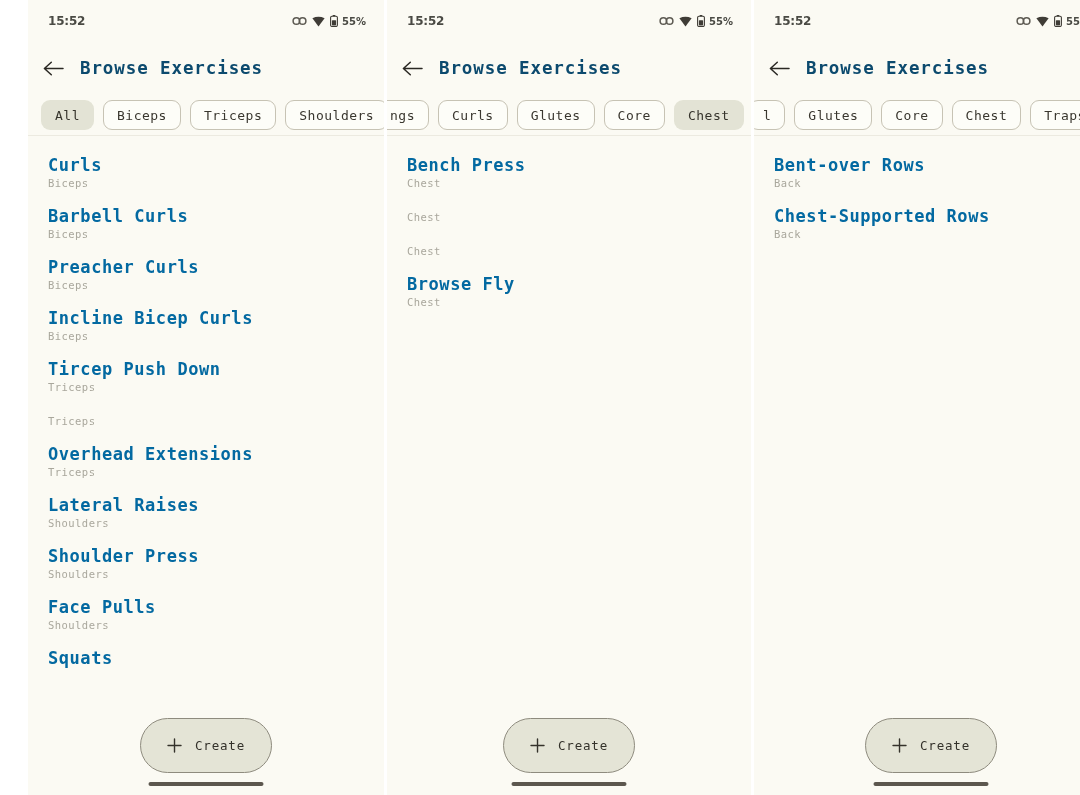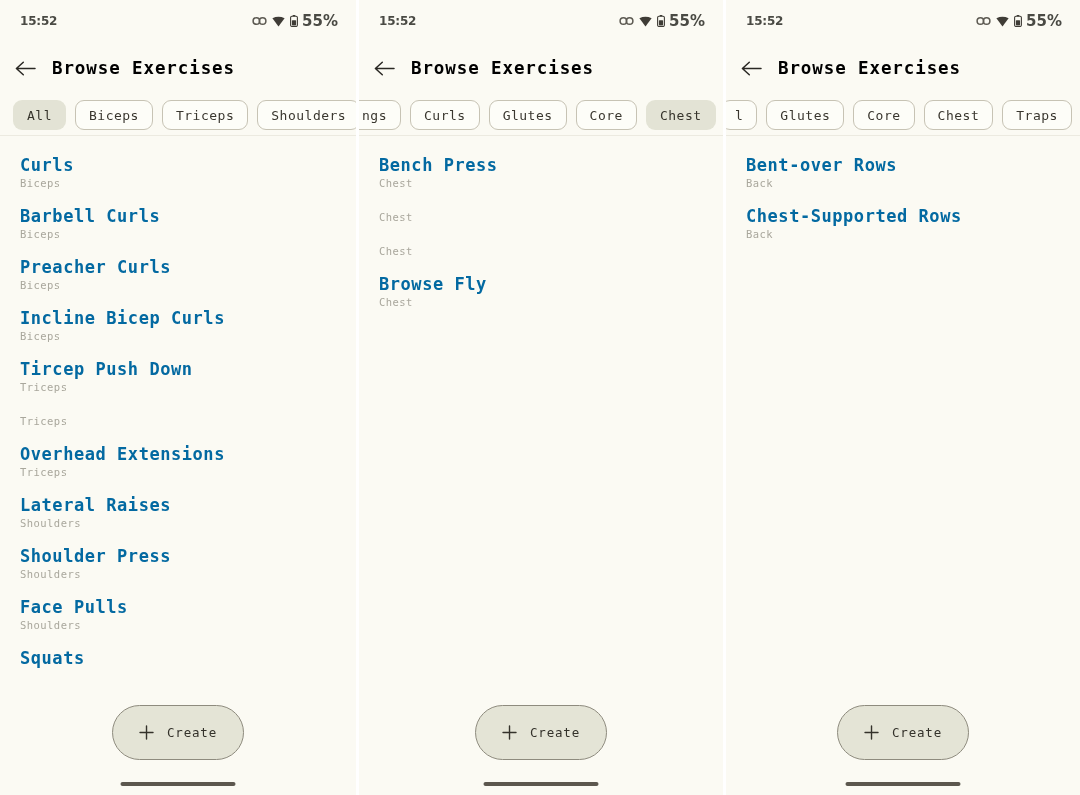--- a/index.html
+++ b/index.html
@@ -9,20 +9,21 @@
     height: 795px;
     background: #ffffff;
     font-family: "DejaVu Sans Mono", "Liberation Mono", monospace;
     overflow: hidden;
   }
 
   .screens {
     display: flex;
     width: 1080px;
     height: 795px;
+    padding-left: 28px;
   }
 
   .phone {
     position: relative;
     height: 795px;
     background: #fbfaf3;
     overflow: hidden;
     flex: 0 0 auto;
   }
   .phone.p1 { width: 356px; }
@@ -44,21 +45,21 @@
     letter-spacing: -0.2px;
     font-family: "DejaVu Sans", "Liberation Sans", sans-serif;
   }
   .status-icons {
     display: flex;
     align-items: center;
     gap: 5px;
   }
   .status-icons .ic { display: block; }
   .status-battery-text {
-    font-size: 15px;
+    font-size: 10px;
     font-weight: bold;
     color: #4a4a44;
     font-family: "DejaVu Sans", "Liberation Sans", sans-serif;
     margin-left: -1px;
   }
 
   
   .appbar {
     height: 52px;
     display: flex;
@@ -70,21 +71,21 @@
     width: 22px;
     height: 22px;
     display: flex;
     align-items: center;
     justify-content: center;
     cursor: pointer;
   }
   .appbar-title {
     font-size: 17.5px;
     font-weight: bold;
-    color: #000000;
+    color: #0c4a6e;
     letter-spacing: 0.9px;
     white-space: nowrap;
   }
 
   
   .chiprow-wrap {
     height: 42px;
     position: relative;
     border-bottom: 1px solid #eceae0;
   }
@@ -139,21 +140,21 @@
     font-size: 10.5px;
     color: #a9a79c;
     letter-spacing: 0.45px;
     line-height: 15px;
     margin-top: 2px;
   }
 
   
   .fab {
     position: absolute;
-    bottom: 35px;
+    bottom: 22px;
     left: 50%;
     transform: translateX(-50%);
     height: 55px;
     padding: 0 26px;
     border-radius: 30px;
     background: #e4e4d6;
     border: 1px solid #8e8b7e;
     display: flex;
     align-items: center;
     justify-content: center;

